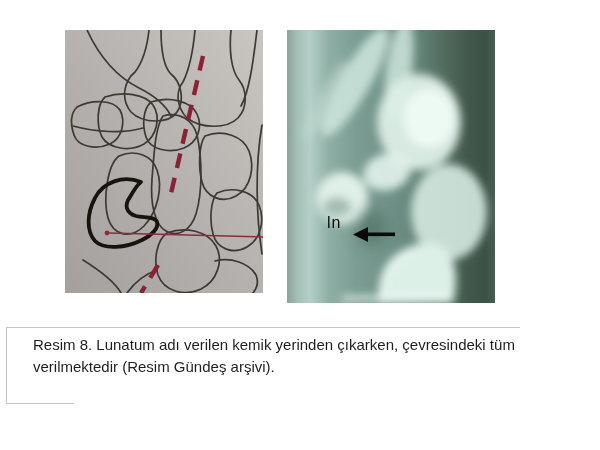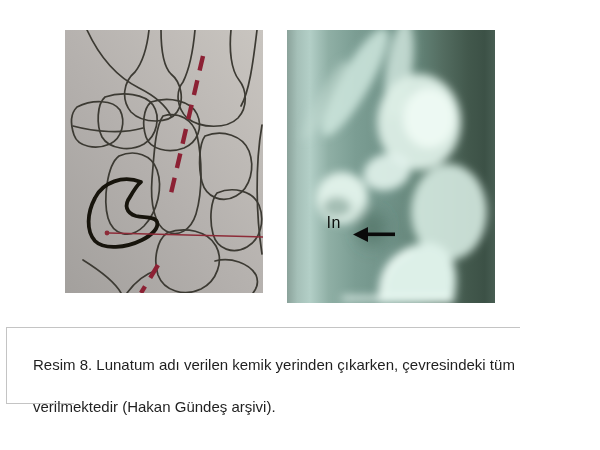--- a/index.html
+++ b/index.html
@@ -20,21 +20,21 @@
     position:absolute;left:6px;top:327px;width:514px;height:77px;background:#ffffff;
   }
   .caption-border{position:absolute;background:#c4c4c4;}
   .caption-border-top{left:0;top:0;width:514px;height:1px;}
   .caption-border-left{left:0;top:0;width:1px;height:77px;}
   .caption-border-bottom{left:0;bottom:0;width:68px;height:1px;}
   .caption-text{
     position:absolute;left:27px;top:7px;width:500px;
     font-size:15px;line-height:22px;color:#1f1f1f;
   }
-  .caption-line{white-space:nowrap;margin-top:20px;}
+  .caption-line{white-space:nowrap;}
 </style>
 </head>
 <body>
 
 <div class="figure diagram-figure">
   <svg viewBox="0 0 198 263" preserveAspectRatio="none">
     <defs>
       <linearGradient id="paper" x1="0" y1="1" x2="1" y2="0">
         <stop offset="0" stop-color="#a3a09d"></stop>
         <stop offset="0.45" stop-color="#b4b0ad"></stop>
@@ -119,15 +119,15 @@
   </svg>
   <span class="xray-label">ln</span>
 </div>
 
 <div class="caption-box">
   <div class="caption-border caption-border-top"></div>
   <div class="caption-border caption-border-left"></div>
   <div class="caption-border caption-border-bottom"></div>
   <div class="caption-text">
     <div class="caption-line">Resim 8. Lunatum adı verilen kemik yerinden çıkarken, çevresindeki tüm</div>
-    <div class="caption-line">verilmektedir (Hakan Gündeş arşivi).</div>
+    <div class="caption-line">verilmektedir (Resim Gündeş arşivi).</div>
   </div>
 </div>
 
 </body></html>

